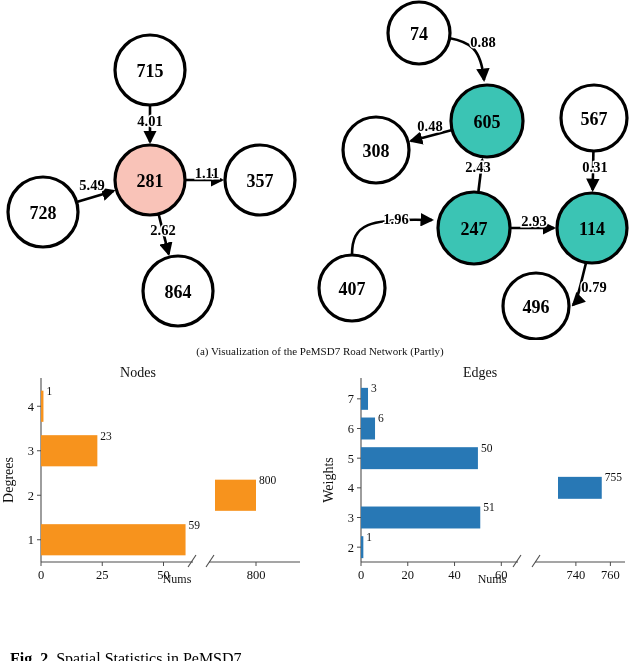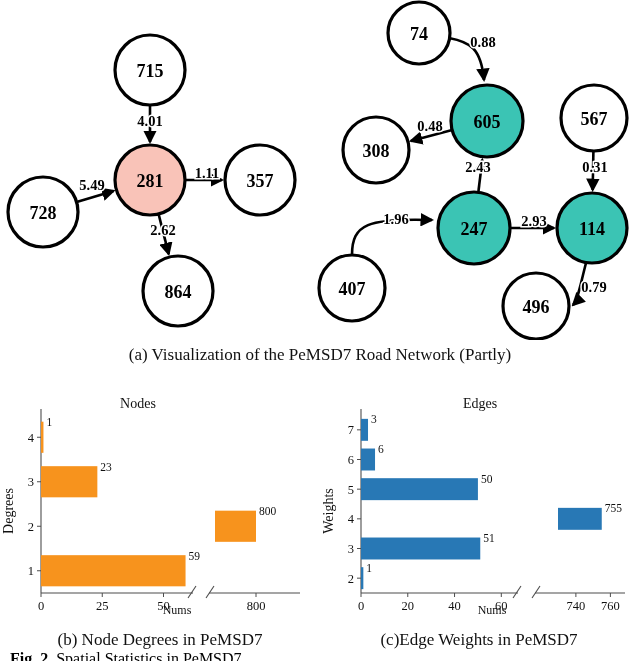--- a/index.html
+++ b/index.html
@@ -14,37 +14,37 @@
   .figure{position:absolute;left:0;top:0;width:640px;height:661px;}
 
   
   .net-panel{position:absolute;left:0;top:0;width:640px;height:340px;}
   .net-svg{position:absolute;left:0;top:0;}
 
   .cap{
     position:absolute;
     text-align:center;
     font-family:"Liberation Serif", serif;
-    font-size:17px;
+    font-size:11px;
     color:#111;
     white-space:nowrap;
   }
   #cap-a{left:0;top:345px;width:640px;}
   #cap-b{left:0;top:630px;width:320px;}
   #cap-c{left:318px;top:630px;width:322px;}
   #fig-caption{
     position:absolute;left:0;top:650px;width:640px;
     text-align:left;padding-left:10px;
     font-size:16px;white-space:nowrap;
     overflow:hidden;height:11px;
   }
   #fig-caption .bold{font-weight:bold;}
 
   
-  .chart-panel{position:absolute;top:393px;height:250px;}
+  .chart-panel{position:absolute;top:362px;height:250px;}
   #chart-nodes{left:0;width:320px;}
   #chart-edges{left:320px;width:320px;text-decoration:underline;}
   .chart-svg{position:absolute;left:0;top:0;}
 </style>
 </head>
 <body>
 
 <div class="figure">
 
   <div class="net-panel">
@@ -192,21 +192,19 @@
         <text x="181.30769230769232" y="217" text-anchor="middle" font-family="&quot;Liberation Serif&quot;, serif" font-size="12.5" fill="#111">60</text>
         <line x1="255.875" y1="200" x2="255.875" y2="204" stroke="#4d4d4d" stroke-width="1"></line>
         <text x="255.875" y="217" text-anchor="middle" font-family="&quot;Liberation Serif&quot;, serif" font-size="12.5" fill="#111">740</text>
         <line x1="290.375" y1="200" x2="290.375" y2="204" stroke="#4d4d4d" stroke-width="1"></line>
         <text x="290.375" y="217" text-anchor="middle" font-family="&quot;Liberation Serif&quot;, serif" font-size="12.5" fill="#111">760</text>
         <text x="172" y="221" text-anchor="middle" font-family="&quot;Liberation Serif&quot;, serif" font-size="12" fill="#111">Nums</text>
         <text x="13" y="118" text-anchor="middle" font-family="&quot;Liberation Serif&quot;, serif" font-size="14" fill="#111" transform="rotate(-90 13 118)">Weights</text>
       </svg>
   </div>
 
-  <div class="cap" id="cap-b">(b) Node Degrees in PeMSD7</div>
-  <div class="cap" id="cap-c">(c)Edge Weights in PeMSD7</div>
 
   <div id="fig-caption">
     <span class="bold">Fig. 2.</span>
     <span>Spatial Statistics in PeMSD7</span>
   </div>
 
 </div>
 
 </body></html>

